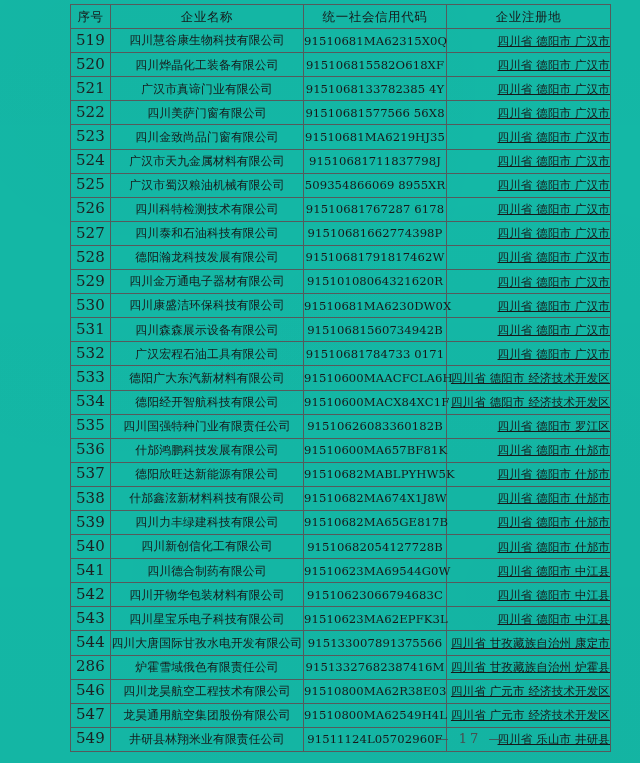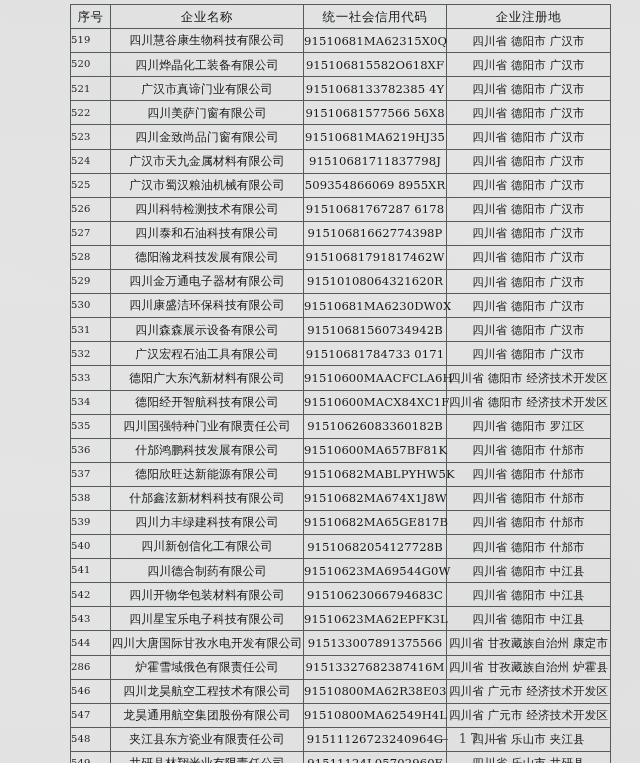--- a/index.html
+++ b/index.html
@@ -14,21 +14,21 @@
     color: #1b1b1b;
     position: relative;
     overflow: hidden;
   }
   #page {
     position: absolute;
     left: 0;
     top: 0;
     width: 640px;
     height: 763px;
-    background: #e5e5e5;
+    background: #14b8a6;
   }
   
   #page::before {
     content: "";
     position: absolute;
     inset: 0;
     background:
       radial-gradient(circle at 18% 12%, rgba(0,0,0,0.012), rgba(0,0,0,0) 55%),
       radial-gradient(circle at 82% 78%, rgba(0,0,0,0.015), rgba(0,0,0,0) 60%),
       linear-gradient(180deg, rgba(0,0,0,0.008), rgba(0,0,0,0) 25%, rgba(0,0,0,0.01));
@@ -56,21 +56,22 @@
   col.c-place { width: 164px; }
 
   thead th {
     height: 26px;
     font-size: 12.5px;
     letter-spacing: 0.6px;
     text-align: center;
     color: #17191a;
   }
   td.seq {
-    font-size: 10px;
+    text-align: center;
+    font-size: 15px;
     font-family: "DejaVu Serif", "Liberation Serif", serif;
     color: #1d1f20;
     letter-spacing: 0.2px;
     margin-top: 12px;
   }
   td.name {
     text-align: center;
     padding-left: 7px;
     font-size: 11.8px;
     letter-spacing: 0.15px;
@@ -79,27 +80,28 @@
     overflow: hidden;
   }
   td.code {
     text-align: center;
     font-size: 11.6px;
     letter-spacing: 0.1px;
     color: #17191a;
     white-space: nowrap;
   }
   td.place {
-    text-align: center;
+    text-align: right;
     padding-left: 8px;
     font-size: 11.5px;
     letter-spacing: 0.15px;
     color: #17191a;
     white-space: nowrap;
     overflow: hidden;
+    text-decoration: underline;
   }
   #page-number {
     position: absolute;
     left: 0;
     right: 0;
     top: 731px;
     text-align: center;
     font-size: 13px;
     color: #4a4d4f;
     letter-spacing: 3px;
@@ -295,26 +297,20 @@
           <td class="code">91510800MA62R38E03</td>
           <td class="place">四川省 广元市 经济技术开发区</td>
         </tr>
         <tr>
           <td class="seq">547</td>
           <td class="name">龙昊通用航空集团股份有限公司</td>
           <td class="code">91510800MA62549H4L</td>
           <td class="place">四川省 广元市 经济技术开发区</td>
         </tr>
         <tr>
-          <td class="seq">548</td>
-          <td class="name">夹江县东方瓷业有限责任公司</td>
-          <td class="code">91511126723240964G</td>
-          <td class="place">四川省 乐山市 夹江县</td>
-        </tr>
-        <tr>
           <td class="seq">549</td>
           <td class="name">井研县林翔米业有限责任公司</td>
           <td class="code">91511124L05702960F</td>
           <td class="place">四川省 乐山市 井研县</td>
         </tr>
       </tbody>
   </table>
 
   <div id="page-number">— 17 —</div>
 

